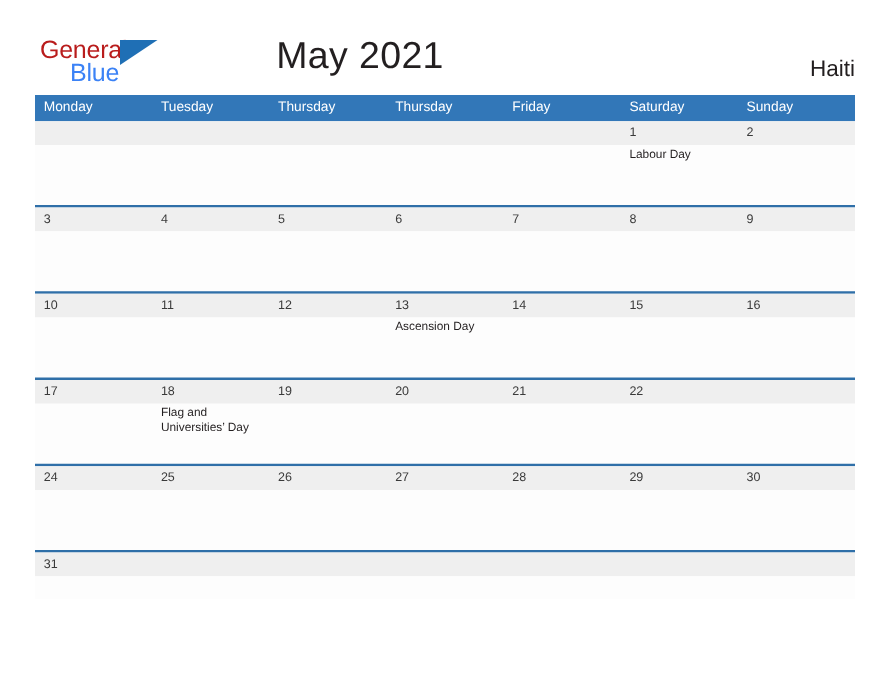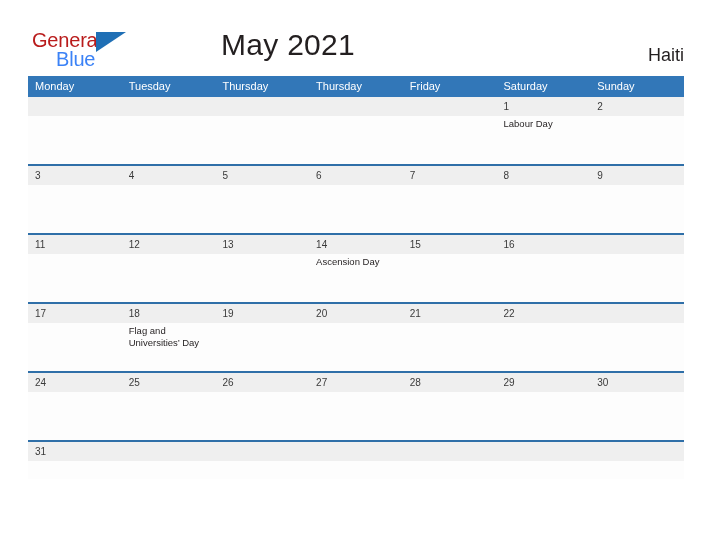--- a/index.html
+++ b/index.html
@@ -231,20 +231,21 @@
             <div class="event-cell"></div>
             <div class="event-cell"></div>
             <div class="event-cell"></div>
             <div class="event-cell"></div>
             <div class="event-cell"></div>
             <div class="event-cell"></div>
           </div>
         </div>
         <div class="week-row">
           <div class="date-band">
+            <div class="date-cell">10</div>
             <div class="date-cell">11</div>
             <div class="date-cell">12</div>
             <div class="date-cell">13</div>
             <div class="date-cell">14</div>
             <div class="date-cell">15</div>
             <div class="date-cell">16</div>
           </div>
           <div class="event-band">
             <div class="event-cell"></div>
             <div class="event-cell"></div>

